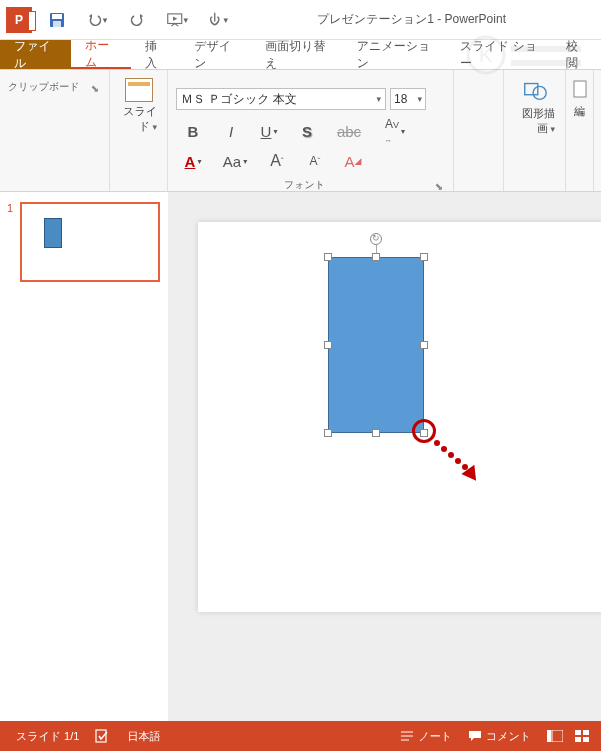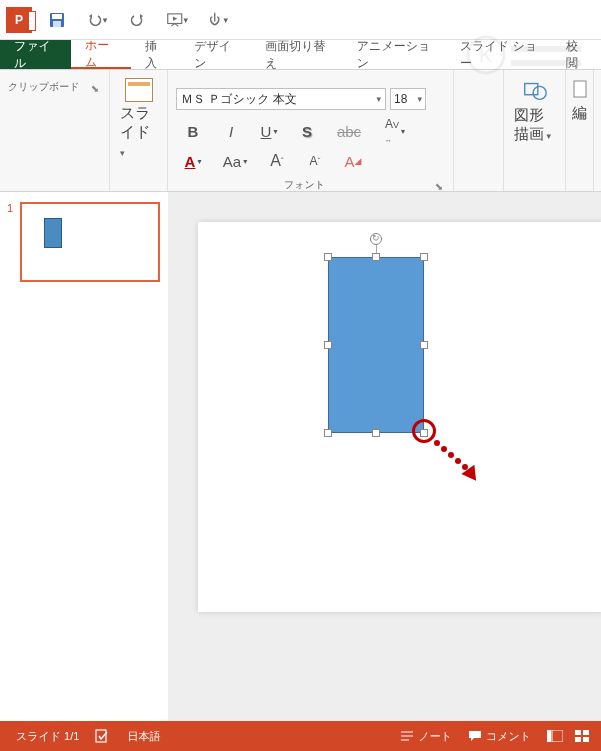--- a/index.html
+++ b/index.html
@@ -11,30 +11,30 @@
   .app-icon::after { content: ""; position: absolute; right: -4px; top: 4px; width: 6px; height: 18px; background: #fff; border: 1px solid #d24726; }
   .qat { display: flex; align-items: center; gap: 18px; }
   .qat .btn { width: 22px; height: 22px; display: flex; align-items: center; justify-content: center; color: #707070; font-size: 16px; cursor: pointer; }
   .title-text { flex: 1; text-align: center; font-size: 12px; color: #555; padding-right: 0; }
 
   .watermark { position: absolute; right: 10px; top: 30px; width: 130px; height: 50px; opacity: 0.12; pointer-events: none; }
 
   
   .tabs { height: 30px; display: flex; align-items: stretch; border-bottom: 1px solid #d4d4d4; background: #fff; }
   .tab { padding: 0 14px; font-size: 12px; color: #555; display: flex; align-items: center; cursor: pointer; }
-  .tab.file { background: #14532d; color: #fff; }
+  .tab.file { background: #a16207; color: #fff; }
   .tab.active { color: #d24726; border-bottom: 2px solid #d24726; background: #fff; }
 
   
   .ribbon { height: 122px; background: #f7f7f7; border-bottom: 1px solid #d4d4d4; display: flex; }
   .group { border-right: 1px solid #e0e0e0; padding: 6px 8px 2px 8px; display: flex; flex-direction: column; justify-content: space-between; }
   .group-title { font-size: 10px; color: #666; text-align: center; padding-top: 4px; }
   .group-body { display: flex; align-items: flex-start; gap: 6px; }
 
-  .big-btn { display: flex; flex-direction: column; align-items: center; gap: 2px; font-size: 15px; color: #444; cursor: pointer; padding: 2px; }
+  .big-btn { display: flex; flex-direction: column; align-items: center; gap: 2px; font-size: 11px; color: #444; cursor: pointer; padding: 2px; text-align: right; }
   .clip-ico { width: 30px; height: 34px; border: 1px solid #b8a77a; background: linear-gradient(#fff,#f2e8d0); border-radius: 3px; position: relative; }
   .clip-ico::before { content: ""; position: absolute; left: 50%; top: -5px; transform: translateX(-50%); width: 14px; height: 8px; border: 1px solid #999; border-radius: 3px 3px 0 0; background: #ddd; }
   .mini-btn { width: 20px; height: 20px; display: flex; align-items: center; justify-content: center; color: #555; font-size: 13px; cursor: pointer; }
   .mini-col { display: flex; flex-direction: column; gap: 6px; margin-top: 4px; }
   .dropdown-caret::after { content: " \25BE"; font-size: 9px; color: #666; }
   .launcher { width: 12px; height: 12px; align-self: flex-end; display: flex; align-items: center; justify-content: center; color: #888; font-size: 10px; cursor: pointer; }
   .group-foot { display: flex; justify-content: space-between; align-items: center; }
 
   .slides-ico { width: 28px; height: 24px; border: 1px solid #b08850; background: #fff; position: relative; }
   .slides-ico::after { content:""; position:absolute; left:2px; right:2px; top:3px; height:4px; background:#e8b060; }
@@ -116,20 +116,21 @@
           <path d="M8 5 L13 7.5 L8 10 Z" fill="#707070"></path>
           <path d="M6 16 L10 13 L14 16" fill="none" stroke="#707070" stroke-width="1.3"></path>
         </svg>
     </div>
     <div class="btn dropdown-caret">
       <svg width="18" height="18" viewBox="0 0 18 18">
           <path d="M9 2 L9 10 M6 6 C4 6 4 12 9 14 C14 12 14 6 12 6" fill="none" stroke="#707070" stroke-width="1.4" stroke-linecap="round"></path>
         </svg>
     </div>
   </div>
+  <div class="title-text">プレゼンテーション1 - PowerPoint</div>
 </div>
 
 <svg class="watermark" viewBox="0 0 130 50">
     <circle cx="25" cy="25" r="18" fill="none" stroke="#888" stroke-width="3"></circle>
     <text x="18" y="32" font-size="20" fill="#888">K</text>
     <rect x="50" y="16" width="70" height="6" fill="#888"></rect>
     <rect x="50" y="30" width="70" height="6" fill="#888"></rect>
   </svg>
 
 <div class="tabs">

